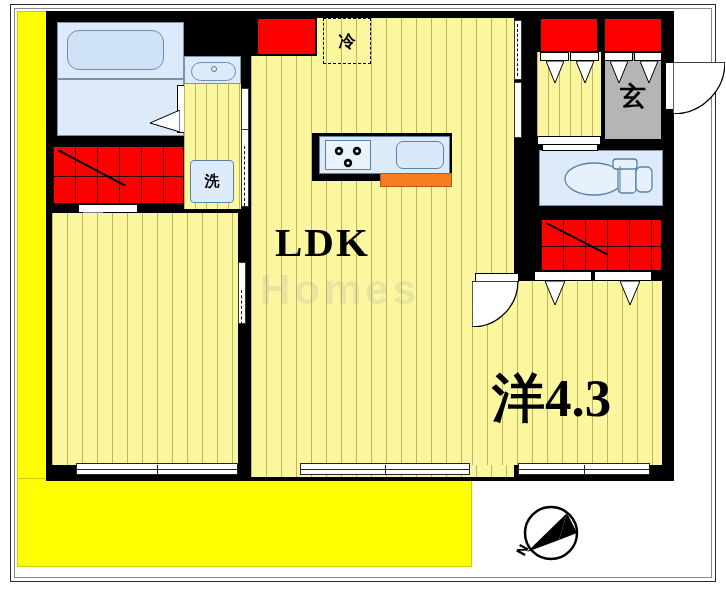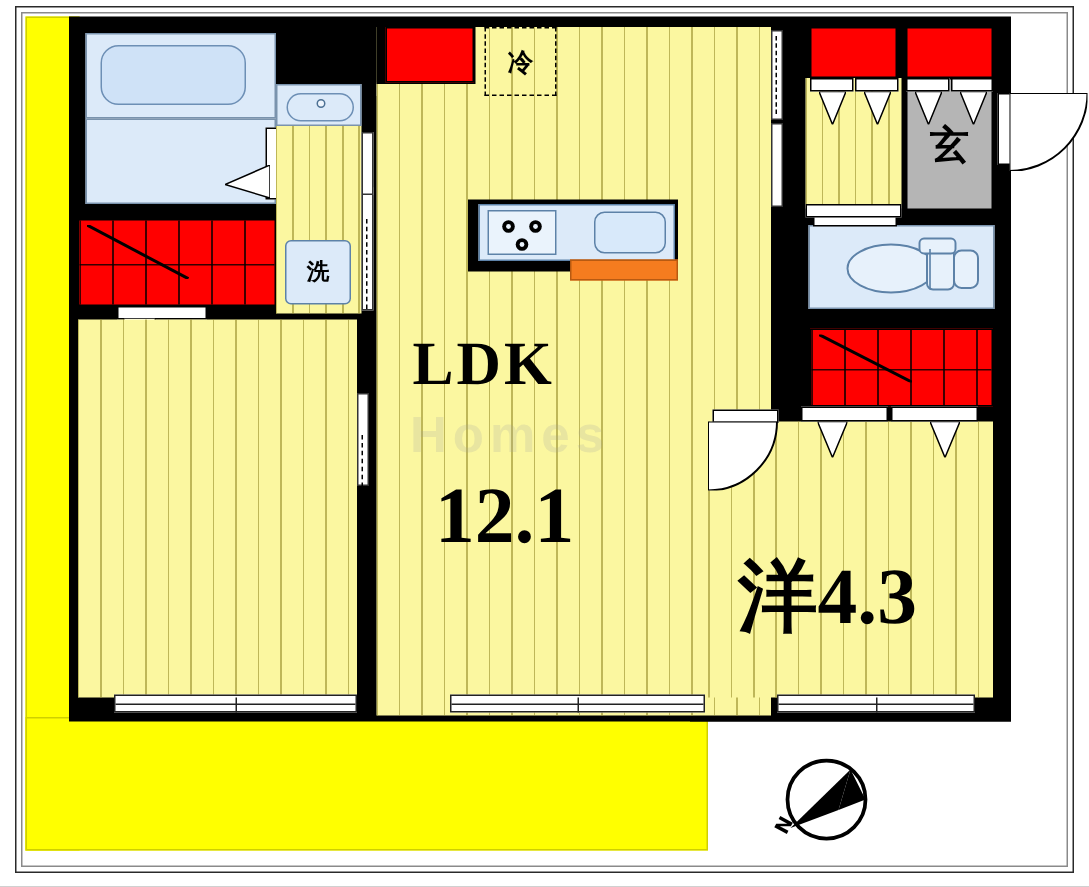--- a/index.html
+++ b/index.html
@@ -86,21 +86,21 @@
   .lbl-rei{
     font-family:"DejaVu Sans", sans-serif;font-weight:700;font-size:17px;color:#000;
   }
 
   .dashbox{border:1.5px dashed #000;background:transparent;}
   .dashline{border-top:2px dashed #000;}
 
   
   .watermark{
     position:absolute;left:150px;top:255px;width:380px;height:70px;
-    font-family:"Liberation Sans", sans-serif;font-size:34px;font-weight:700;
+    font-family:"Liberation Sans", sans-serif;font-size:42px;font-weight:700;
     color:rgba(160,160,160,.20);letter-spacing:4px;pointer-events:none;
     display:flex;align-items:center;justify-content:center;
   }
 
   .compass{position:absolute;left:515px;top:500px;width:66px;height:66px;}
   svg{display:block;}
 </style>
 </head>
 <body>
 
@@ -183,21 +183,20 @@
           <circle cx="22" cy="22" r="1.6" fill="#eaf3fc"></circle>
       </g>
     </svg>
   </div>
 
   <div class="abs" style="left:396px;top:141px;width:48px;height:28px;background:#d8e9fa;border:1.5px solid #5d82a8;border-radius:7px;"></div>
 
   <div class="abs" style="left:380px;top:173px;width:72px;height:14px;background:#f57c1f;border:1px solid #b85a11;"></div>
 
   <div class="abs lbl lbl-ldk" style="left:275px;top:222px;">LDK</div>
-  <div class="abs lbl lbl-area" style="left:290px;top:318px;">12.1</div>
 
   <div class="abs floor" style="left:52px;top:213px;width:186px;height:252px;"></div>
 
   <div class="abs leaf-thin" style="left:238px;top:262px;width:8px;height:62px;"></div>
   <div class="abs" style="left:241px;top:290px;width:0;height:40px;border-left:1.5px dashed #000;"></div>
 
   <div class="abs floor" style="left:472px;top:281px;width:190px;height:184px;"></div>
   <div class="abs lbl lbl-area" style="left:492px;top:372px;">洋4.3</div>
 
   <div class="abs leaf" style="left:475px;top:273px;width:44px;height:9px;"></div>

